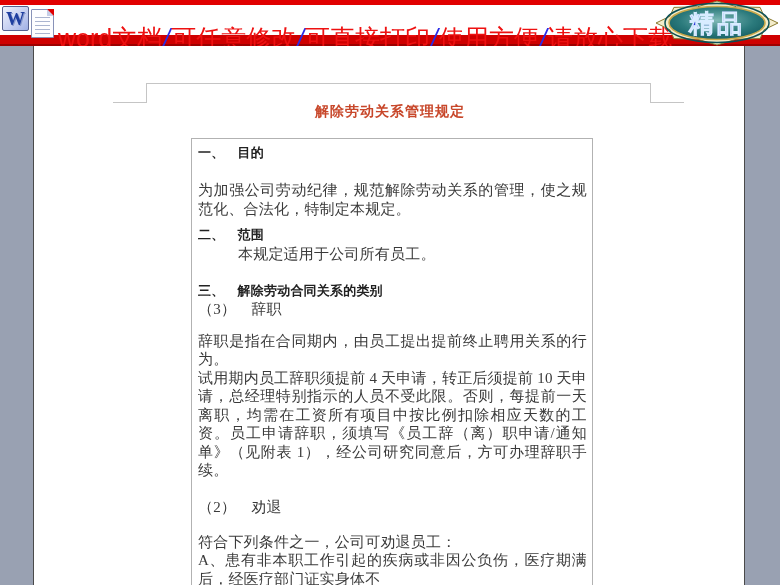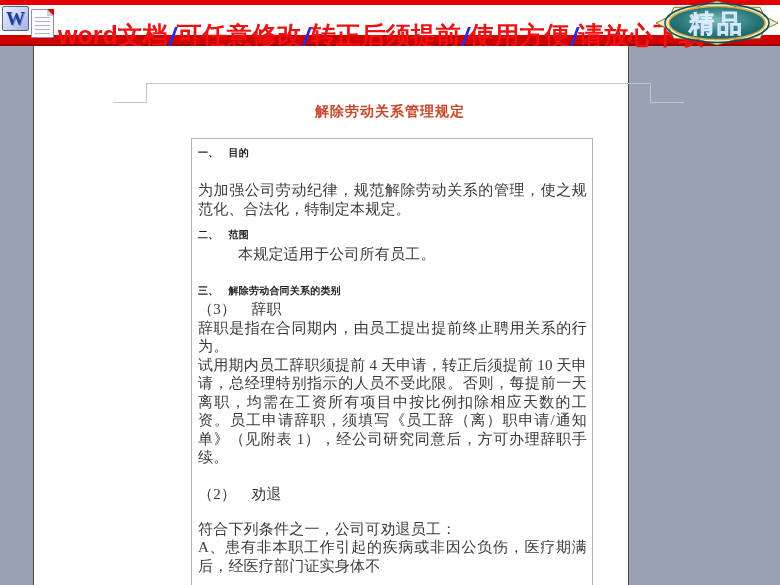--- a/index.html
+++ b/index.html
@@ -13,24 +13,24 @@
   
   #banner {
     position:absolute; left:0; top:0; width:780px; height:46px;
     background:linear-gradient(
       var(--banner_red,#e10000) 0 5px,
       #ffffff 5px 35px,
       var(--banner_red_mid,#cf0000) 35px 44px,
       var(--banner_red_dark,#9e0000) 44px 46px);
   }
   #banner-text {
-    position:absolute; left:58px; top:8px; height:44px;
-    display:flex; align-items:flex-end; white-space:nowrap;
+    position:absolute; left:58px; top:16px; height:44px;
+    display:flex; align-items:center; white-space:nowrap;
     font-family:"Liberation Sans","DejaVu Sans",sans-serif;
-    font-weight:bold; font-size:25px; letter-spacing:0;
+    font-weight:normal; font-size:25px; letter-spacing:0;
   }
   #banner-text .seg { color:var(--banner_text_red,#ee1111); }
   #banner-text .sep { color:var(--slash_blue,#2a2ae6); padding:0 1px; font-style:italic; }
 
   .word-logo {
     position:absolute; left:2px; top:6px; width:27px; height:25px;
     background:linear-gradient(135deg,#eef1fb 0%,#c3cdf0 60%,#9fb0e4 100%);
     border:1px solid #55618f; border-radius:2px;
     display:flex; align-items:center; justify-content:center;
     font-family:"Liberation Serif",serif; font-weight:bold;
@@ -46,21 +46,21 @@
   }
   .doc-icon .lines {
     position:absolute; left:3px; right:3px; top:7px; height:18px;
     background:repeating-linear-gradient(to bottom,#aab4d0 0 1px,transparent 1px 4px);
   }
 
   #badge { position:absolute; right:1px; top:0; }
 
   
   #page {
-    position:absolute; left:33px; top:46px; width:596px; height:539px;
+    position:absolute; left:33px; top:46px; width:712px; height:539px;
     background:var(--page_white,#ffffff);
     border-left:1px solid #4a4a4a; border-right:1px solid #4a4a4a;
   }
   .boundary-main {
     position:absolute; left:112px; top:37px; width:505px; height:20px;
     border-top:1px solid #c5c5c5; border-left:1px solid #c5c5c5; border-right:1px solid #c5c5c5;
   }
   .boundary-stub { position:absolute; top:56px; width:33px; border-top:1px solid #c5c5c5; }
   .stub-left { left:79px; } .stub-right { left:617px; }
 
@@ -72,41 +72,41 @@
 
   #text-box {
     position:absolute; left:157px; top:92px; width:402px; bottom:-2px;
     border:1px solid var(--box_border,#b2b2b2); border-bottom:none;
     padding:5px 5px 0 6px; overflow:hidden;
   }
   .para {
     font-size:15px; line-height:18.5px; color:var(--body_text,#3a3a3a);
     text-align:justify; letter-spacing:0.2px;
   }
-  .para.bold { font-weight:bold; font-size:10px; color:#222; }
+  .para.bold { font-weight:bold; font-size:13px; color:#222; }
 </style>
 </head>
 <body>
 
 <div id="app">
 
   <div id="banner">
     <div class="word-logo">
       <span>W</span>
     </div>
     <div class="doc-icon">
       <div class="fold"></div>
       <div class="lines"></div>
     </div>
     <div id="banner-text">
         <span class="seg">word文档</span>
         <span class="sep">/</span>
         <span class="seg">可任意修改</span>
         <span class="sep">/</span>
-        <span class="seg">转正后须提前</span>
+        <span class="seg">可直接打印</span>
         <span class="sep">/</span>
         <span class="seg">使用方便</span>
         <span class="sep">/</span>
         <span class="seg">请放心下载</span>
       </div>
 
     <svg id="badge" width="124" height="46" viewBox="0 0 124 46">
       <defs>
         <radialGradient id="sealGrad" cx="50%" cy="42%" r="70%">
           <stop offset="0%" stop-color="#7fb9b6"></stop>
@@ -129,21 +129,21 @@
     <div id="doc-title">解除劳动关系管理规定</div>
 
     <div id="text-box">
       <div id="doc-blocks">
           <div class="para bold" style="margin-top: 0px;">一、　目的</div>
           <div class="para" style="margin-top: 18.5px;">为加强公司劳动纪律，规范解除劳动关系的管理，使之规范化、合法化，特制定本规定。</div>
           <div class="para bold" style="margin-top: 8px;">二、　范围</div>
           <div class="para" style="margin-top: 0px; margin-left: 40px;">本规定适用于公司所有员工。</div>
           <div class="para bold" style="margin-top: 18.5px;">三、　解除劳动合同关系的类别</div>
           <div class="para" style="margin-top: 0px;">（3）　辞职</div>
-          <div class="para" style="margin-top: 0px;">辞职是指在合同期内，由员工提出提前终止聘用关系的行为。</div>
+          <div class="para" style="margin-top: 13px;">辞职是指在合同期内，由员工提出提前终止聘用关系的行为。</div>
           <div class="para" style="margin-top: 0px;">试用期内员工辞职须提前 4 天申请，转正后须提前 10 天申请，总经理特别指示的人员不受此限。否则，每提前一天离职，均需在工资所有项目中按比例扣除相应天数的工资。员工申请辞职，须填写《员工辞（离）职申请/通知单》（见附表 1），经公司研究同意后，方可办理辞职手续。</div>
           <div class="para" style="margin-top: 18.5px;">（2）　劝退</div>
           <div class="para" style="margin-top: 16px;">符合下列条件之一，公司可劝退员工：</div>
           <div class="para" style="margin-top: 0px;">A、患有非本职工作引起的疾病或非因公负伤，医疗期满后，经医疗部门证实身体不</div>
         </div>
     </div>
   </div>
 
 </div>
 

